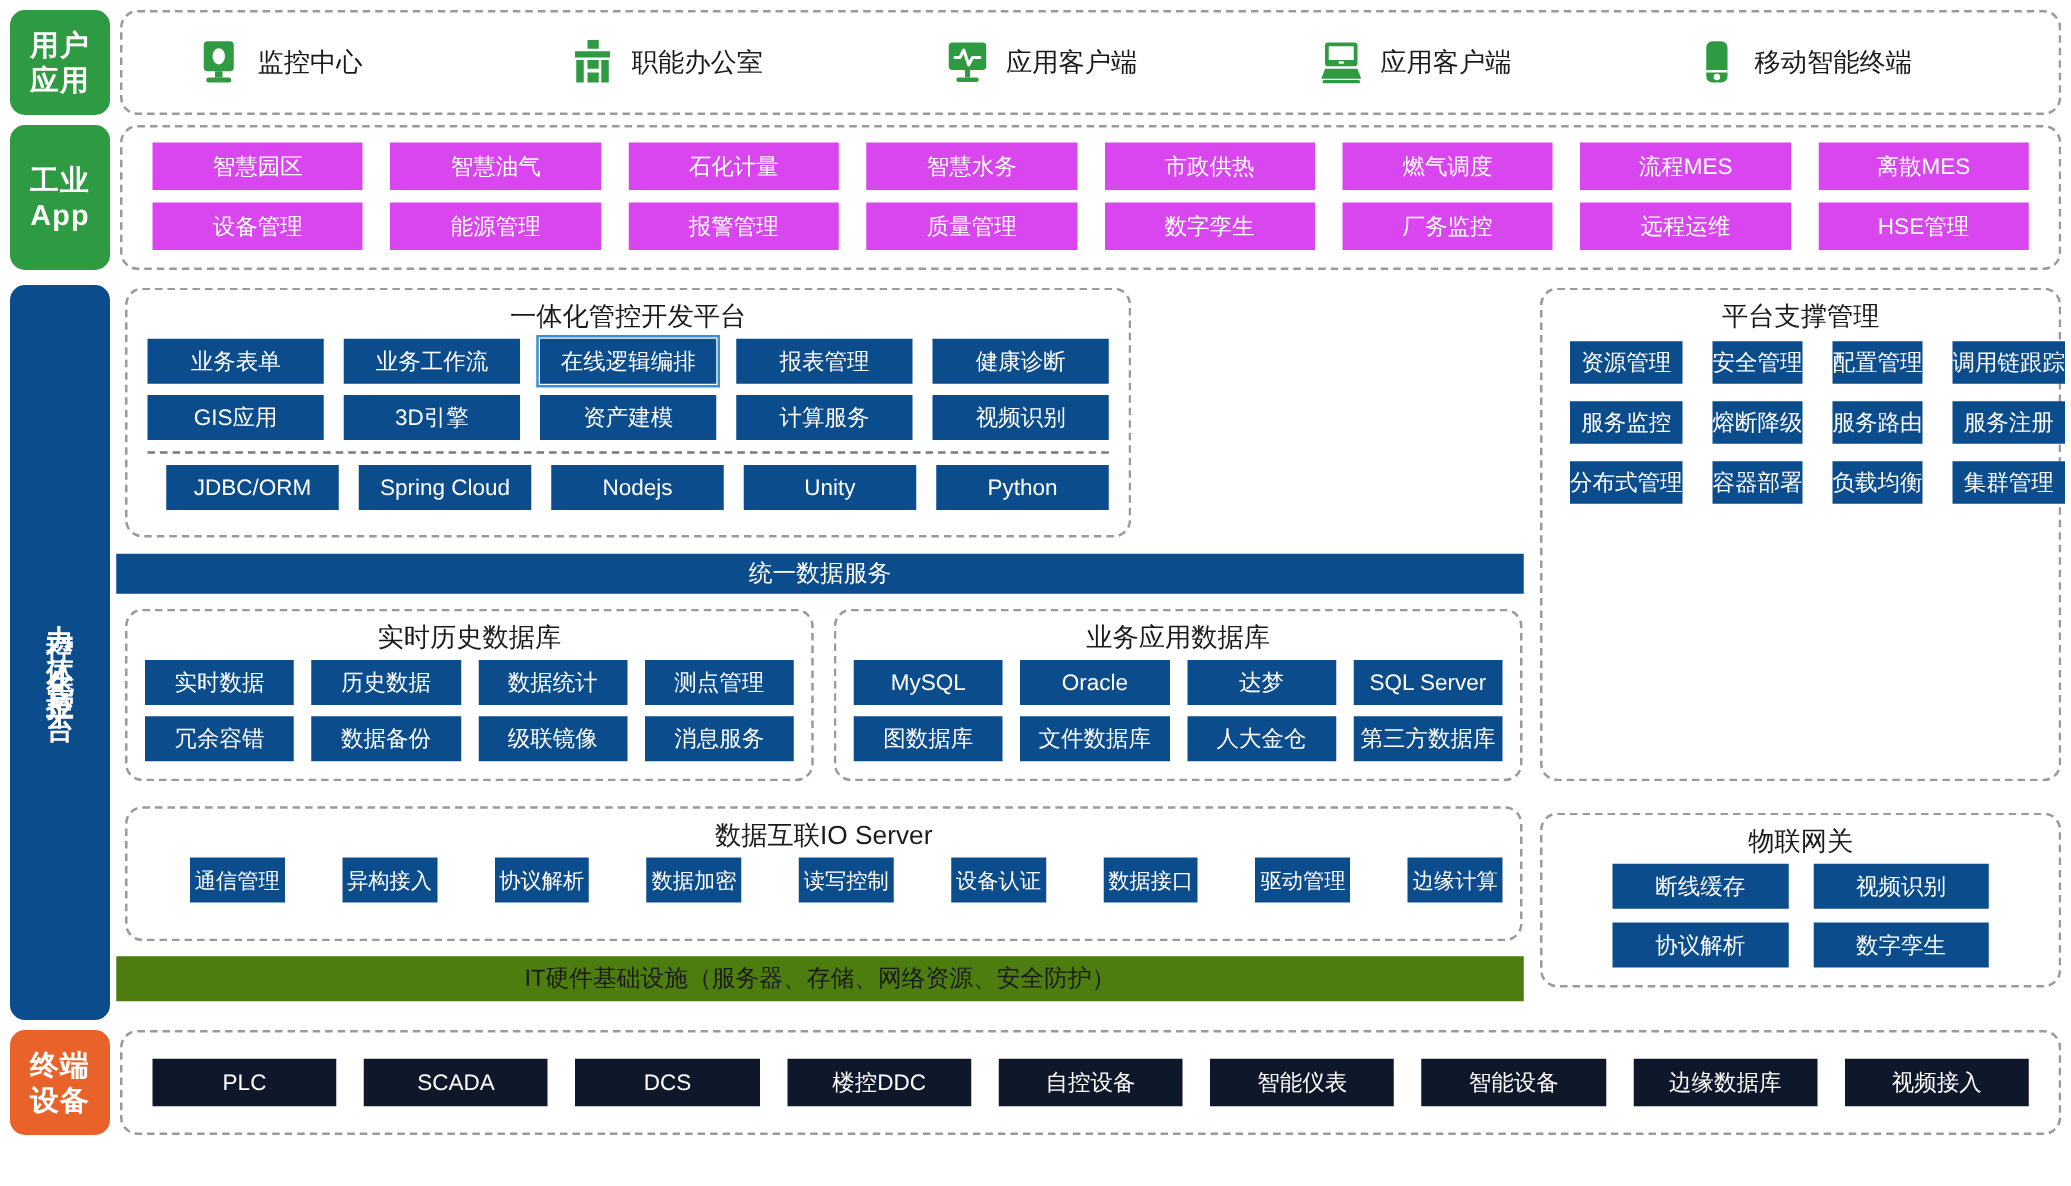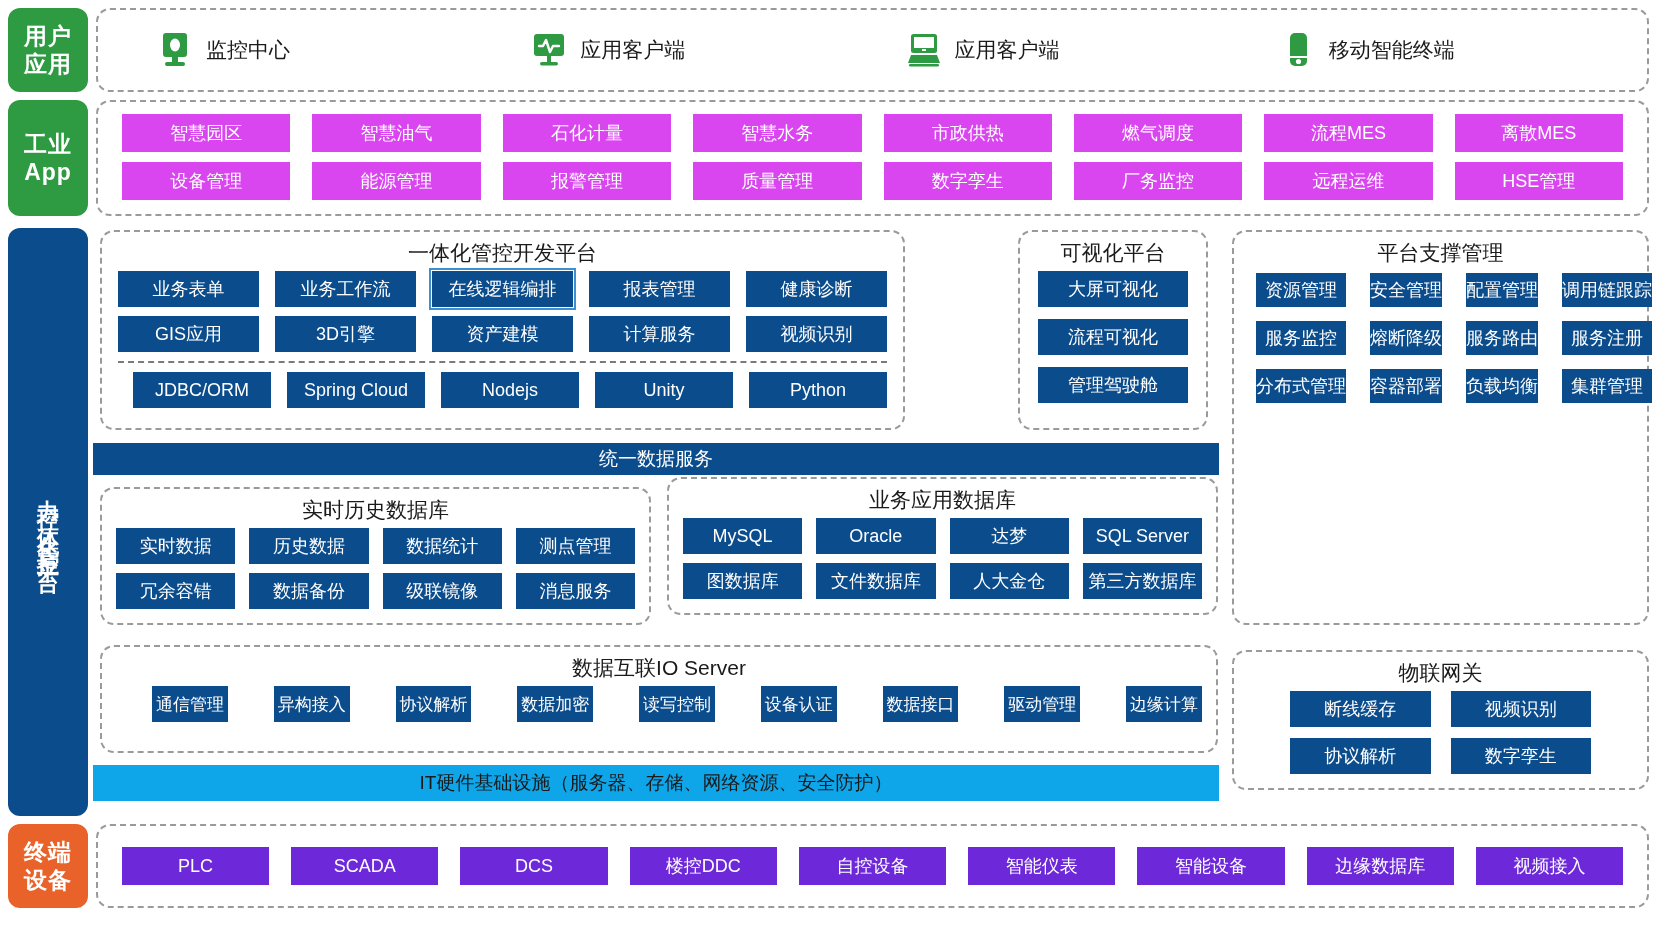--- a/index.html
+++ b/index.html
@@ -66,21 +66,21 @@
     display: flex;
     align-items: center;
     justify-content: center;
     color: #ffffff;
     font-size: 18px;
     text-align: center;
     white-space: nowrap;
   }
   .chip-green  { background: #d946ef; height: 38px; }
   .chip-blue   { background: #0B4C8C; height: 36px; }
-  .chip-orange { background: #6d28d9; height: 38px; }
+  .chip-orange { background: #0f172a; height: 38px; }
   .chip-hl { outline: 2px solid #3C8FD0; outline-offset: 1px; }
 
   
   #user-row { left: 96px; top: 8px; width: 1553px; height: 84px; }
   .user-items {
     display: flex;
     height: 100%;
     align-items: center;
     padding: 0 26px;
   }
@@ -144,21 +144,21 @@
   #uds {
     position: absolute;
     left: 93px; top: 443px; width: 1126px; height: 32px;
     background: #0B4C8C; color: #fff;
     display: flex; align-items: center; justify-content: center;
     font-size: 19px;
   }
 
   
   #rtdb { left: 100px; top: 487px; width: 551px; height: 138px; }
-  #bizdb { left: 667px; top: 477px; width: 551px; height: 138px; }
+  #bizdb { left: 667px; top: 487px; width: 551px; height: 138px; }
   .db-grid {
     display: grid;
     grid-template-columns: repeat(4, 1fr);
     gap: 9px 14px;
     padding: 0 14px 8px 14px;
   }
 
   
   #ioserver { left: 100px; top: 645px; width: 1118px; height: 108px; }
   .io-grid {
@@ -175,21 +175,21 @@
     display: grid;
     grid-template-columns: repeat(2, 1fr);
     gap: 11px 20px;
     padding: 0 56px 10px 56px;
   }
 
   
   #ithw {
     position: absolute;
     left: 93px; top: 765px; width: 1126px; height: 36px;
-    background: #0ea5e9; color: #1a1a1a;
+    background: #4d7c0f; color: #1a1a1a;
     display: flex; align-items: center; justify-content: center;
     font-size: 19px;
   }
 
   
   #term-row { left: 96px; top: 824px; width: 1553px; height: 84px; }
   .term-grid {
     display: grid;
     grid-template-columns: repeat(9, 1fr);
     gap: 0 22px;
@@ -227,20 +227,33 @@
           <svg viewBox="0 0 34 36" width="34" height="36">
             <rect x="5" y="1" width="24" height="24" rx="3" fill="#2E9B43"></rect>
             <ellipse cx="17" cy="13" rx="5" ry="6.5" fill="#ffffff"></ellipse>
             <rect x="14" y="25" width="6" height="5" fill="#2E9B43"></rect>
             <rect x="7" y="30" width="20" height="4" rx="2" fill="#2E9B43"></rect>
           </svg>
         </span>
         <span class="user-label">监控中心</span>
       </div>
 
+      <div class="user-item">
+        <span class="uicon">
+          <svg viewBox="0 0 34 36" width="34" height="36">
+            <rect x="13" y="0" width="9" height="7" fill="#2E9B43"></rect>
+            <rect x="3" y="9" width="28" height="5" fill="#2E9B43"></rect>
+            <rect x="4" y="16" width="6" height="18" fill="#2E9B43"></rect>
+            <rect x="24" y="16" width="6" height="18" fill="#2E9B43"></rect>
+            <rect x="13" y="16" width="9" height="7" fill="#2E9B43"></rect>
+            <rect x="13" y="26" width="9" height="8" fill="#2E9B43"></rect>
+          </svg>
+        </span>
+        <span class="user-label">职能办公室</span>
+      </div>
 
       <div class="user-item">
         <span class="uicon">
           <svg viewBox="0 0 34 36" width="34" height="36">
             <rect x="2" y="2" width="30" height="22" rx="3" fill="#2E9B43"></rect>
             <polyline points="7,14 11,14 14,8 18,20 21,14 27,14" fill="none" stroke="#ffffff" stroke-width="2.4" stroke-linejoin="round" stroke-linecap="round"></polyline>
             <rect x="15" y="24" width="4" height="6" fill="#2E9B43"></rect>
             <rect x="8" y="30" width="18" height="3.5" rx="1.7" fill="#2E9B43"></rect>
           </svg>
         </span>
@@ -314,28 +327,20 @@
       <div class="dev-grid2">
         <div class="chip chip-blue">JDBC/ORM</div>
         <div class="chip chip-blue">Spring Cloud</div>
         <div class="chip chip-blue">Nodejs</div>
         <div class="chip chip-blue">Unity</div>
         <div class="chip chip-blue">Python</div>
       </div>
     </div>
   </div>
 
-  <div class="dashed" id="vizplat">
-    <div class="grp-title">可视化平台</div>
-    <div class="viz-col">
-      <div class="chip chip-blue">大屏可视化</div>
-      <div class="chip chip-blue">流程可视化</div>
-      <div class="chip chip-blue">管理驾驶舱</div>
-    </div>
-  </div>
 
   <div class="dashed" id="support">
     <div class="grp-title">平台支撑管理</div>
     <div class="sup-grid">
       <div class="chip chip-blue">资源管理</div>
       <div class="chip chip-blue">安全管理</div>
       <div class="chip chip-blue">配置管理</div>
       <div class="chip chip-blue">调用链跟踪</div>
       <div class="chip chip-blue">服务监控</div>
       <div class="chip chip-blue">熔断降级</div>

